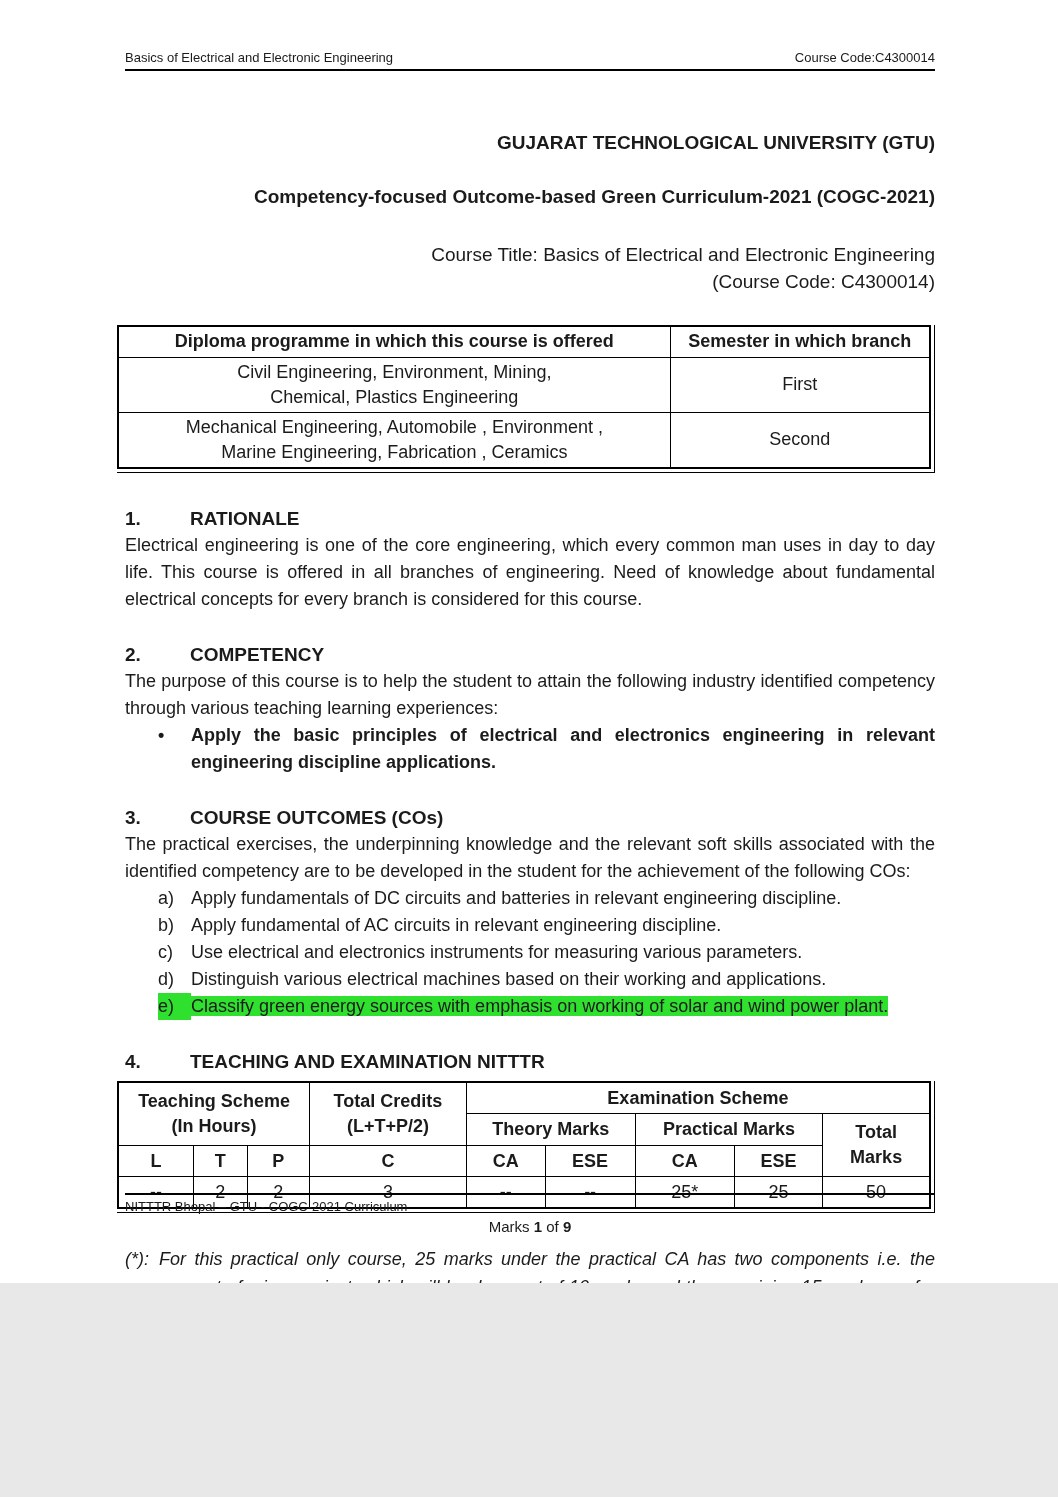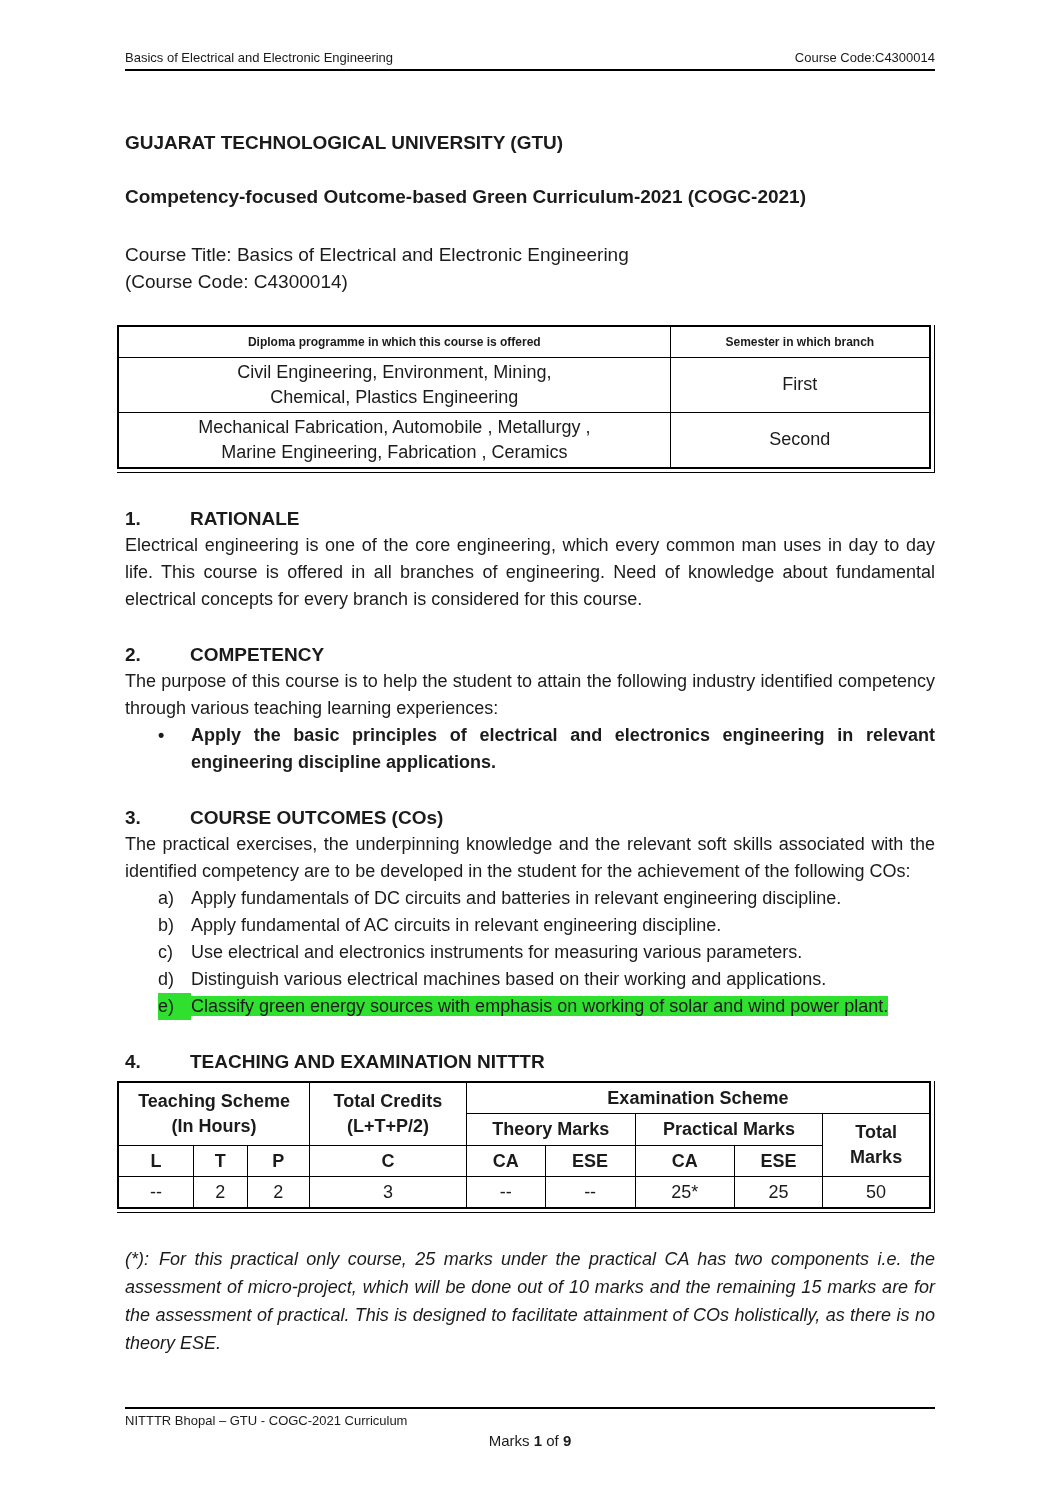--- a/index.html
+++ b/index.html
@@ -1,18 +1,18 @@
 <!DOCTYPE html>
 <html style="--hl: #2FE02F;"><head>
 <meta charset="utf-8">
 <style>
   * { margin: 0; padding: 0; box-sizing: border-box; }
   html, body { background: #e8e8e8; }
   .page {
-    width: 1058px; height: 1497px;
+    width: 1058px; height: 1283px;
     background: #ffffff;
     position: relative;
     margin: 0 auto;
     font-family: "Liberation Sans", "DejaVu Sans", sans-serif;
     color: #1b1b1b;
     overflow: hidden;
   }
   .content {
     position: absolute;
     left: 125px; right: 123px; top: 0;
@@ -20,21 +20,21 @@
 
   
   .doc-header {
     display: flex; justify-content: space-between; align-items: flex-end;
     padding-top: 50px; padding-bottom: 4px;
     border-bottom: 2px solid #000;
     font-size: 13px;
   }
 
   
-  .title-block { text-align: left; font-size: 19px; line-height: 27px; margin-top: 58px; }
+  .title-block { text-align: right; font-size: 19px; line-height: 27px; margin-top: 58px; }
   .t-univ { font-weight: bold; margin-bottom: 27px; }
   .t-curr { font-weight: bold; margin-top: 27px; }
   .t-sem  { }
   .t-course { margin-top: 31px; }
 
   
   .tbl-wrap {
     border-right: 1.5px solid #000;
     border-bottom: 1.5px solid #000;
     padding: 0 3px 3px 0;
@@ -46,21 +46,21 @@
     font-size: 18px;
     table-layout: fixed;
   }
   table, th, td { border: 1.5px solid #000; }
   table { border-width: 2.5px; }
   th, td { text-align: center; vertical-align: middle; padding: 2px 6px; }
   th { font-weight: bold; }
   .two-line span { display: block; line-height: 25px; }
 
   
-  .offer-table th { height: 31px; font-size: 12px; }
+  .offer-table th { height: 31px; font-size: 18px; }
   .offer-table td { height: 53px; line-height: 25px; }
 
   
   .scheme-table td, .scheme-table th { line-height: 26px; }
   .r1 { height: 30px; padding-left: 14px; }
   .r2 { height: 32px; }
   .r3 { height: 29px; }
   .r4 { height: 31px; }
 
   
@@ -123,21 +123,21 @@
         </tr>
         <tr>
           <td class="two-line">
             <span>Civil Engineering, Environment, Mining,</span>
             <span>Chemical, Plastics  Engineering</span>
           </td>
           <td>First</td>
         </tr>
         <tr>
           <td class="two-line">
-            <span>Mechanical Fabrication, Automobile , Metallurgy ,</span>
+            <span>Mechanical Engineering, Automobile , Environment ,</span>
             <span>Marine Engineering, Fabrication , Ceramics</span>
           </td>
           <td>Second</td>
         </tr>
       </tbody>
         </table>
     </div>
 
     <div class="sec-h" style="margin-top:32px">
       <span class="sec-num">1.</span>

